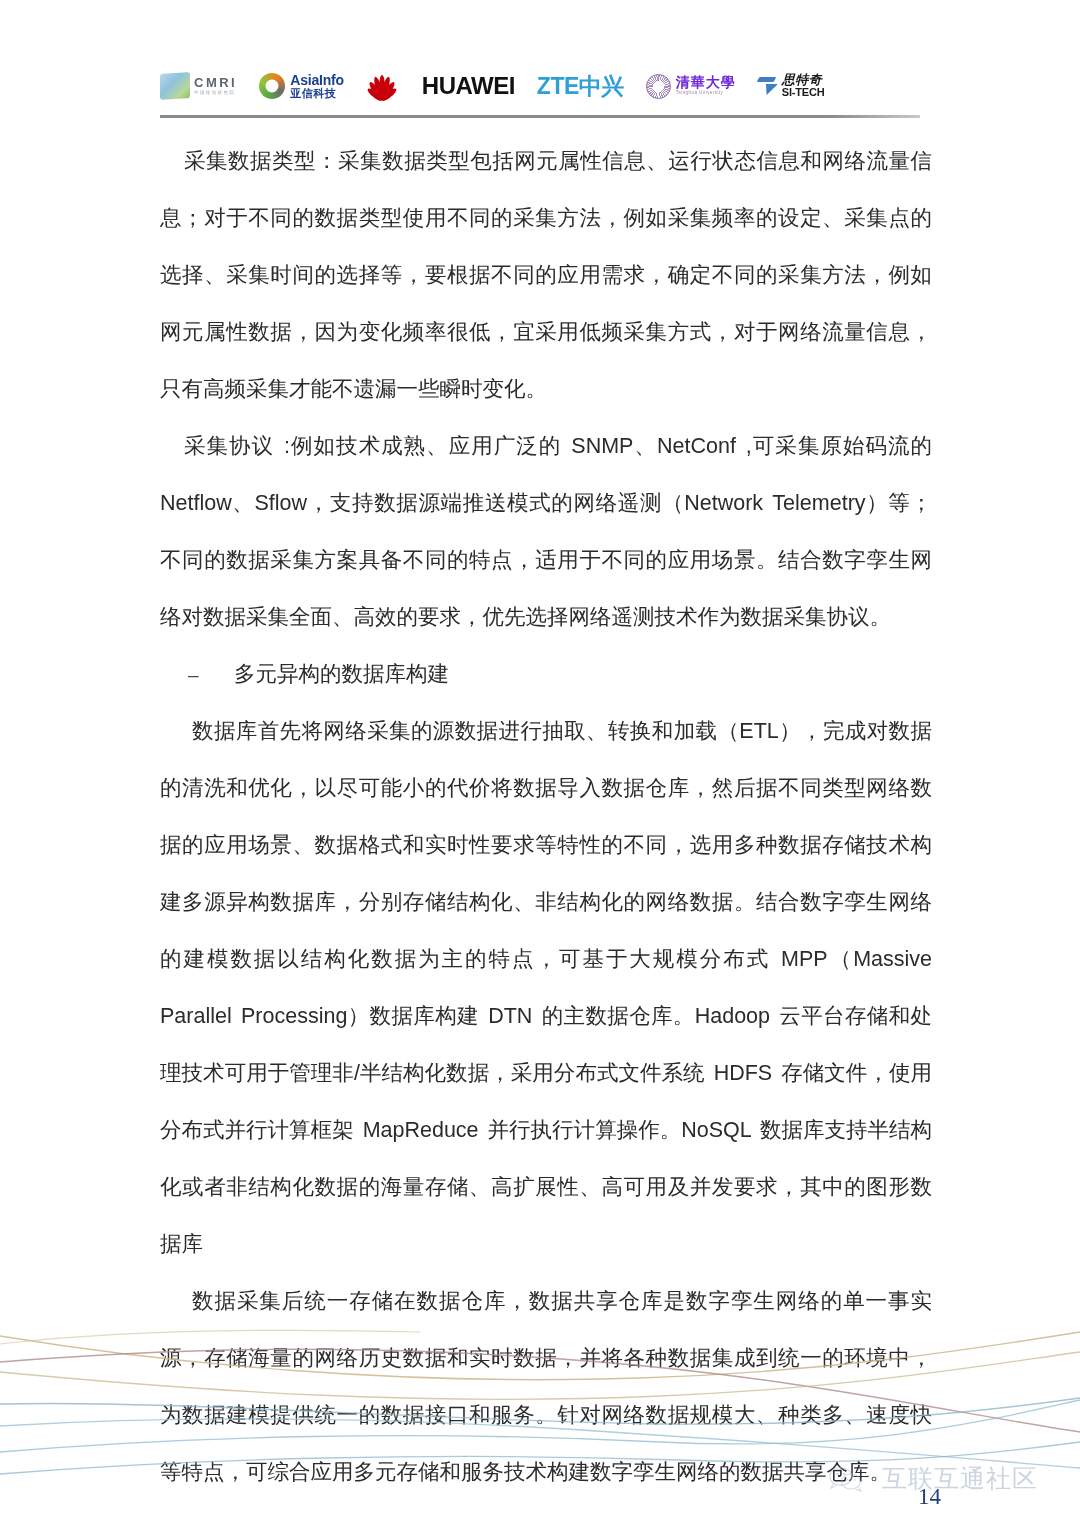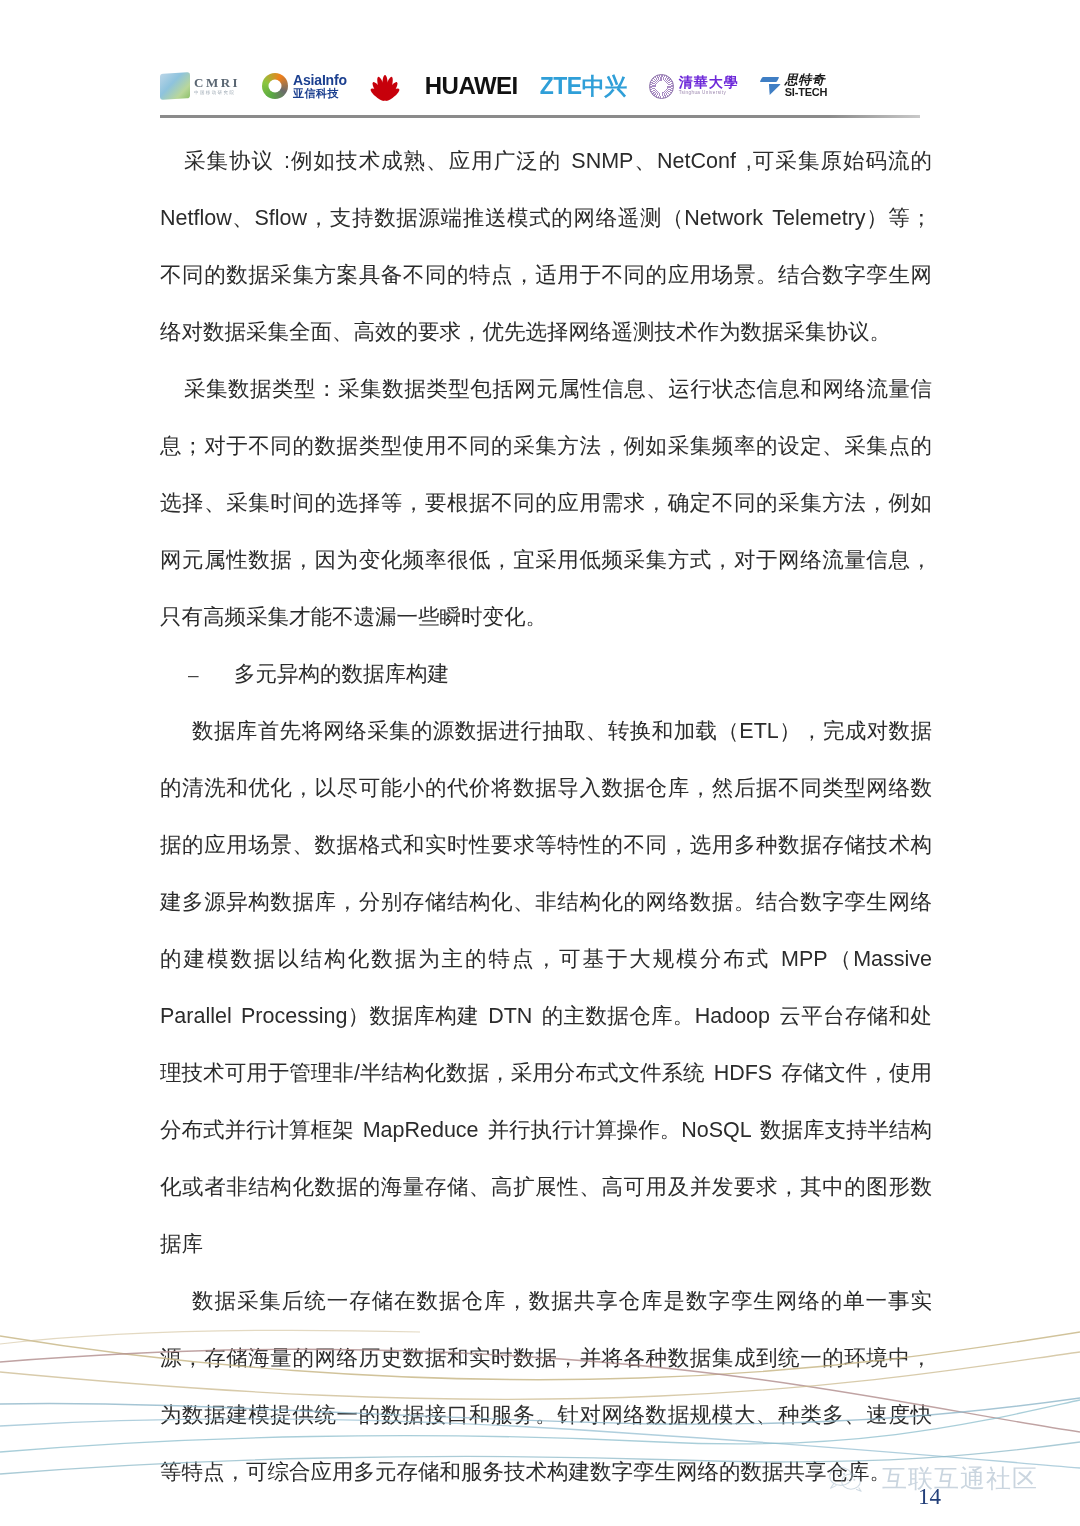--- a/index.html
+++ b/index.html
@@ -50,21 +50,21 @@
 
   
   .logo-cmri { gap: 4px; }
   .cmri-mark {
     width: 30px; height: 26px;
     background: linear-gradient(135deg, #bcd6e8 0%, #8ec3dd 40%, #b9d79a 75%, #8ec16b 100%);
     border-radius: 3px;
     transform: skewY(-3deg);
   }
   .cmri-text {
-    display: flex; flex-direction: column; line-height: 1; font-family: Liberation Serif, serif;
+    display: flex; flex-direction: column; line-height: 1;
   }
   .cmri-main {
     font-size: 13px; font-weight: bold; letter-spacing: 2.5px;
     color: #5a6672;
   }
   .cmri-sub {
     font-size: 4.5px; letter-spacing: 1.4px; color: #9aa6b1; margin-top: 2px;
   }
 
   
@@ -256,23 +256,23 @@
           <span class="st-en">SI-TECH</span>
         </div>
       </div>
 
     </div>
     <div class="header-rule"></div>
   </div>
 
   <div class="content">
 
+    <p class="para indent-sm spaced">采集数据类型：采集数据类型包括网元属性信息、运行状态信息和网络流量信息；对于不同的数据类型使用不同的采集方法，例如采集频率的设定、采集点的选择、采集时间的选择等，要根据不同的应用需求，确定不同的采集方法，例如网元属性数据，因为变化频率很低，宜采用低频采集方式，对于网络流量信息，只有高频采集才能不遗漏一些瞬时变化。</p>
+
     <p class="para indent-sm spaced">采集协议 :例如技术成熟、应用广泛的 SNMP、NetConf ,可采集原始码流的 Netflow、Sflow，支持数据源端推送模式的网络遥测（Network Telemetry）等；不同的数据采集方案具备不同的特点，适用于不同的应用场景。结合数字孪生网络对数据采集全面、高效的要求，优先选择网络遥测技术作为数据采集协议。</p>
-
-    <p class="para indent-sm spaced">采集数据类型：采集数据类型包括网元属性信息、运行状态信息和网络流量信息；对于不同的数据类型使用不同的采集方法，例如采集频率的设定、采集点的选择、采集时间的选择等，要根据不同的应用需求，确定不同的采集方法，例如网元属性数据，因为变化频率很低，宜采用低频采集方式，对于网络流量信息，只有高频采集才能不遗漏一些瞬时变化。</p>
 
     <div class="bullet-line">
       <span class="bullet-dash">–</span>
       <span>多元异构的数据库构建</span>
     </div>
 
     <p class="para indent spaced">数据库首先将网络采集的源数据进行抽取、转换和加载（ETL），完成对数据的清洗和优化，以尽可能小的代价将数据导入数据仓库，然后据不同类型网络数据的应用场景、数据格式和实时性要求等特性的不同，选用多种数据存储技术构建多源异构数据库，分别存储结构化、非结构化的网络数据。结合数字孪生网络的建模数据以结构化数据为主的特点，可基于大规模分布式 MPP（Massive Parallel Processing）数据库构建 DTN 的主数据仓库。Hadoop 云平台存储和处理技术可用于管理非/半结构化数据，采用分布式文件系统 HDFS 存储文件，使用分布式并行计算框架 MapReduce 并行执行计算操作。NoSQL 数据库支持半结构化或者非结构化数据的海量存储、高扩展性、高可用及并发要求，其中的图形数据库</p>
 
     <p class="para indent spaced">数据采集后统一存储在数据仓库，数据共享仓库是数字孪生网络的单一事实源，存储海量的网络历史数据和实时数据，并将各种数据集成到统一的环境中，为数据建模提供统一的数据接口和服务。针对网络数据规模大、种类多、速度快等特点，可综合应用多元存储和服务技术构建数字孪生网络的数据共享仓库。</p>
 

